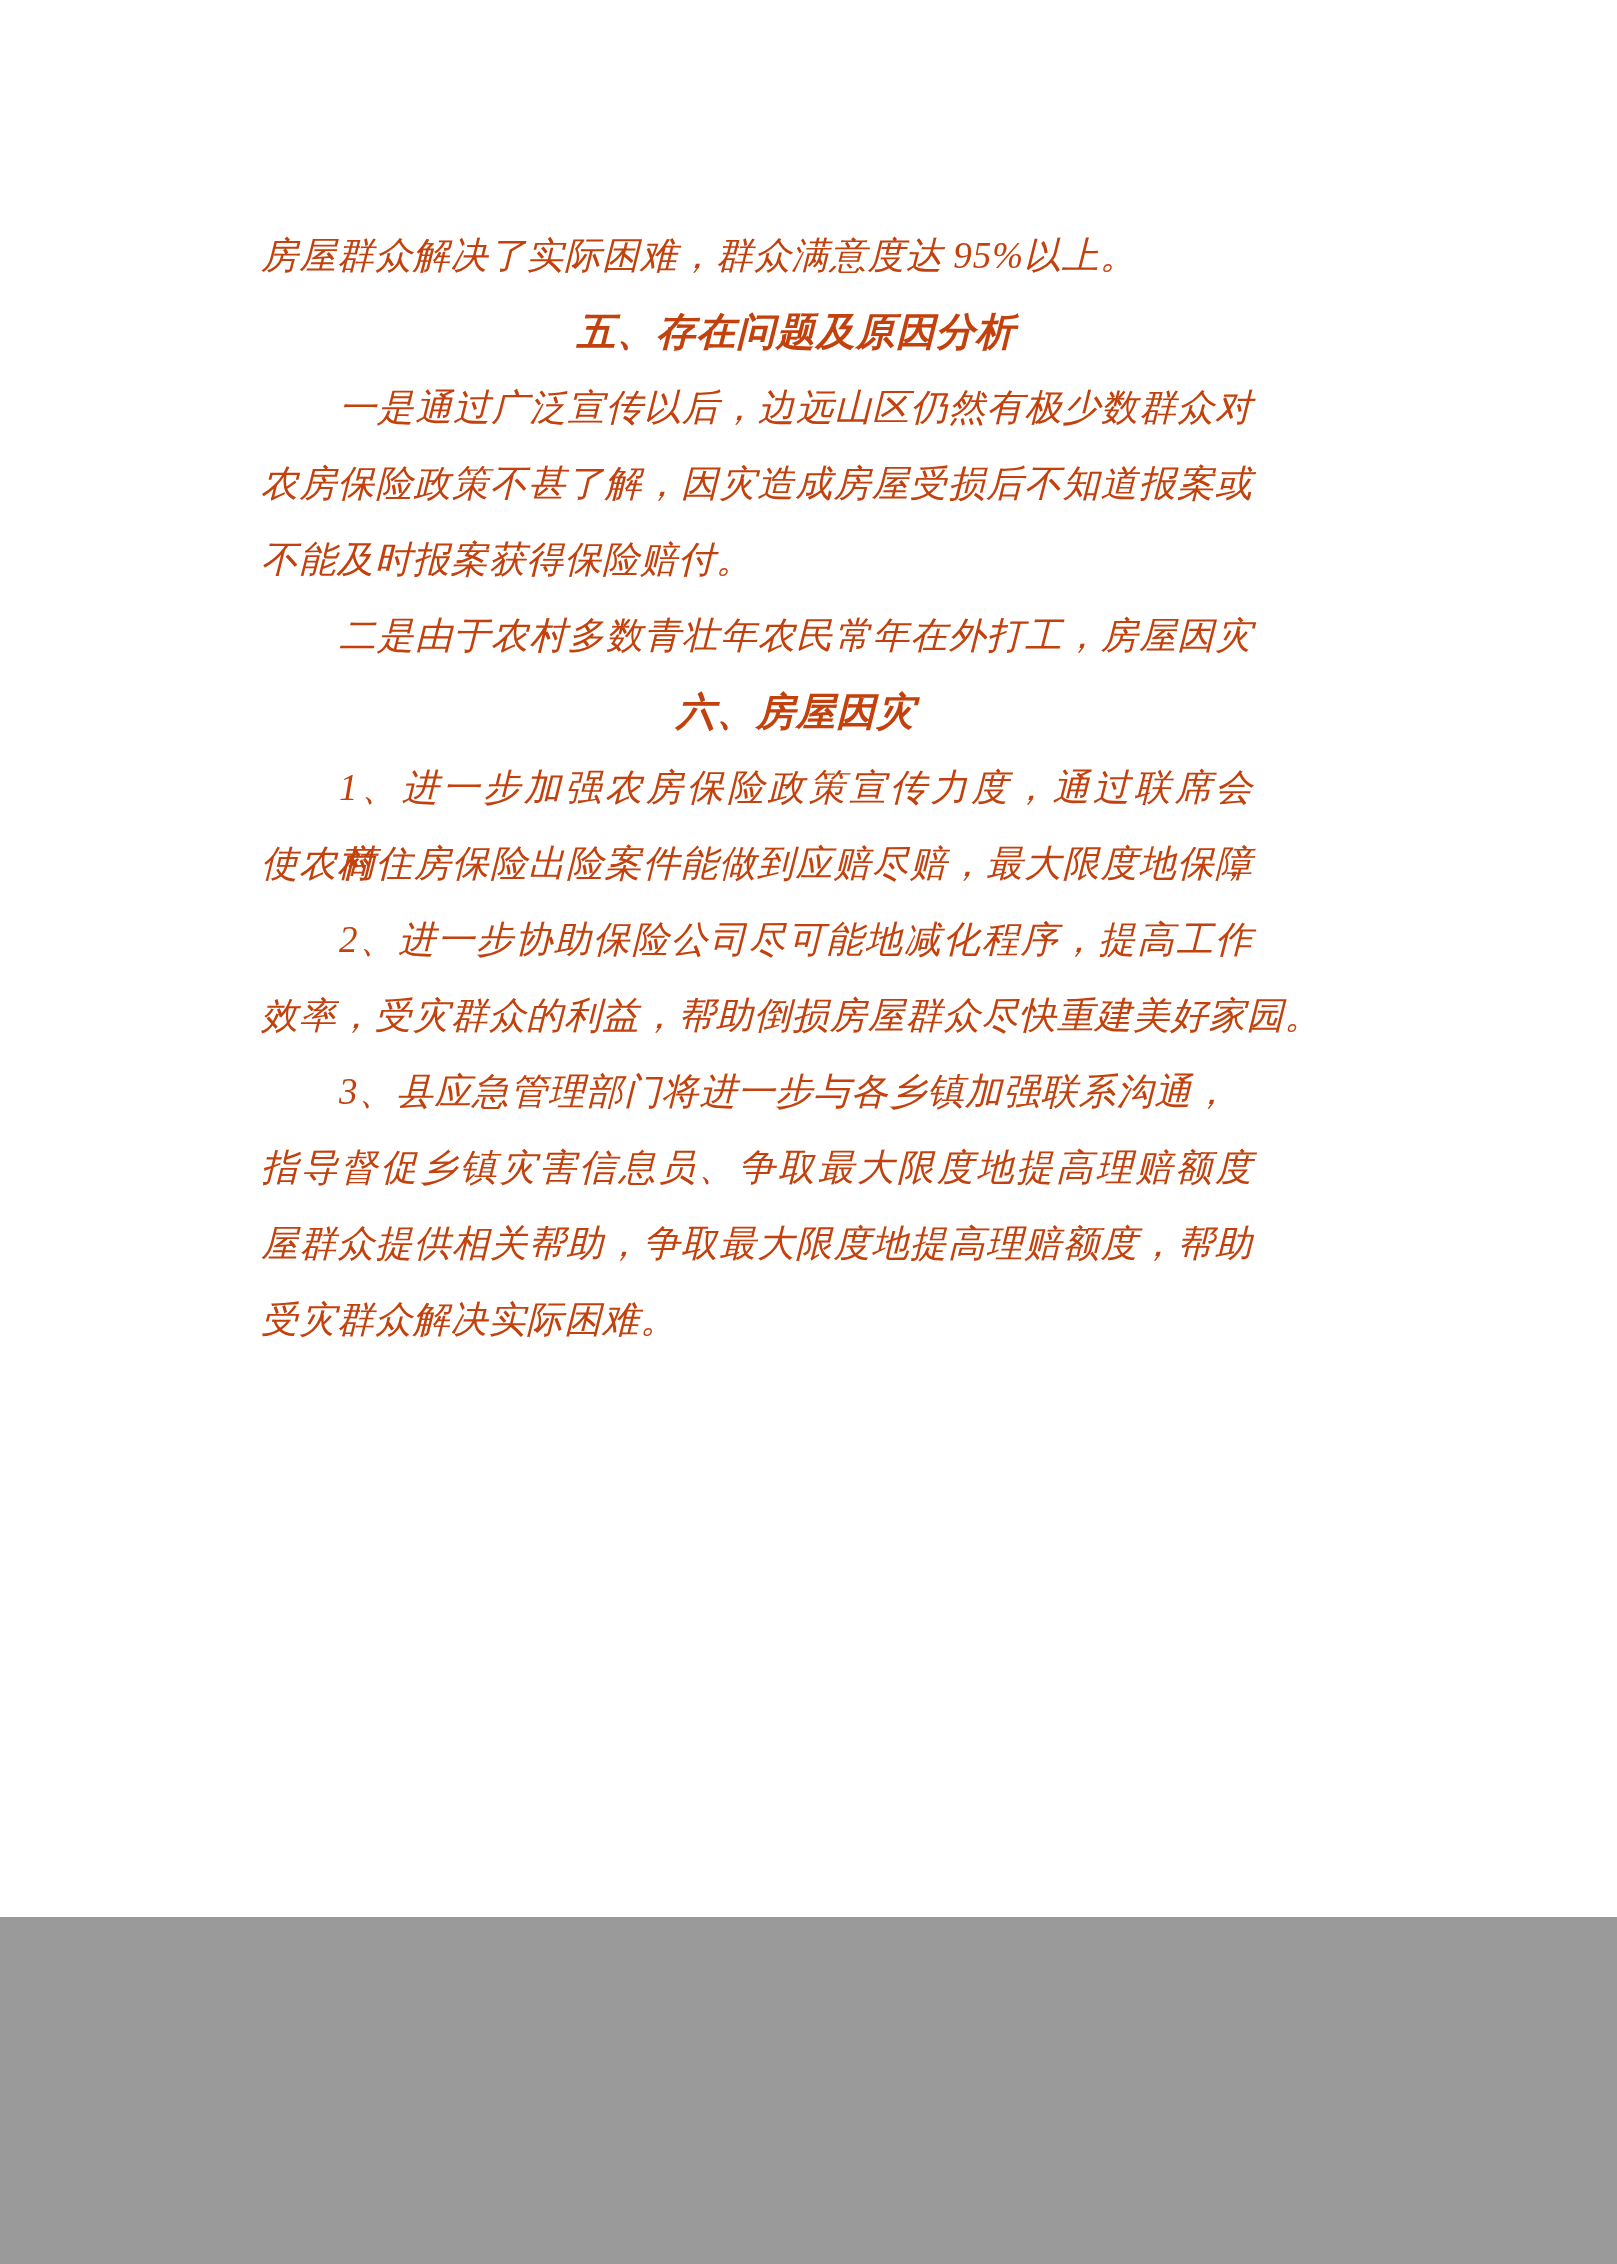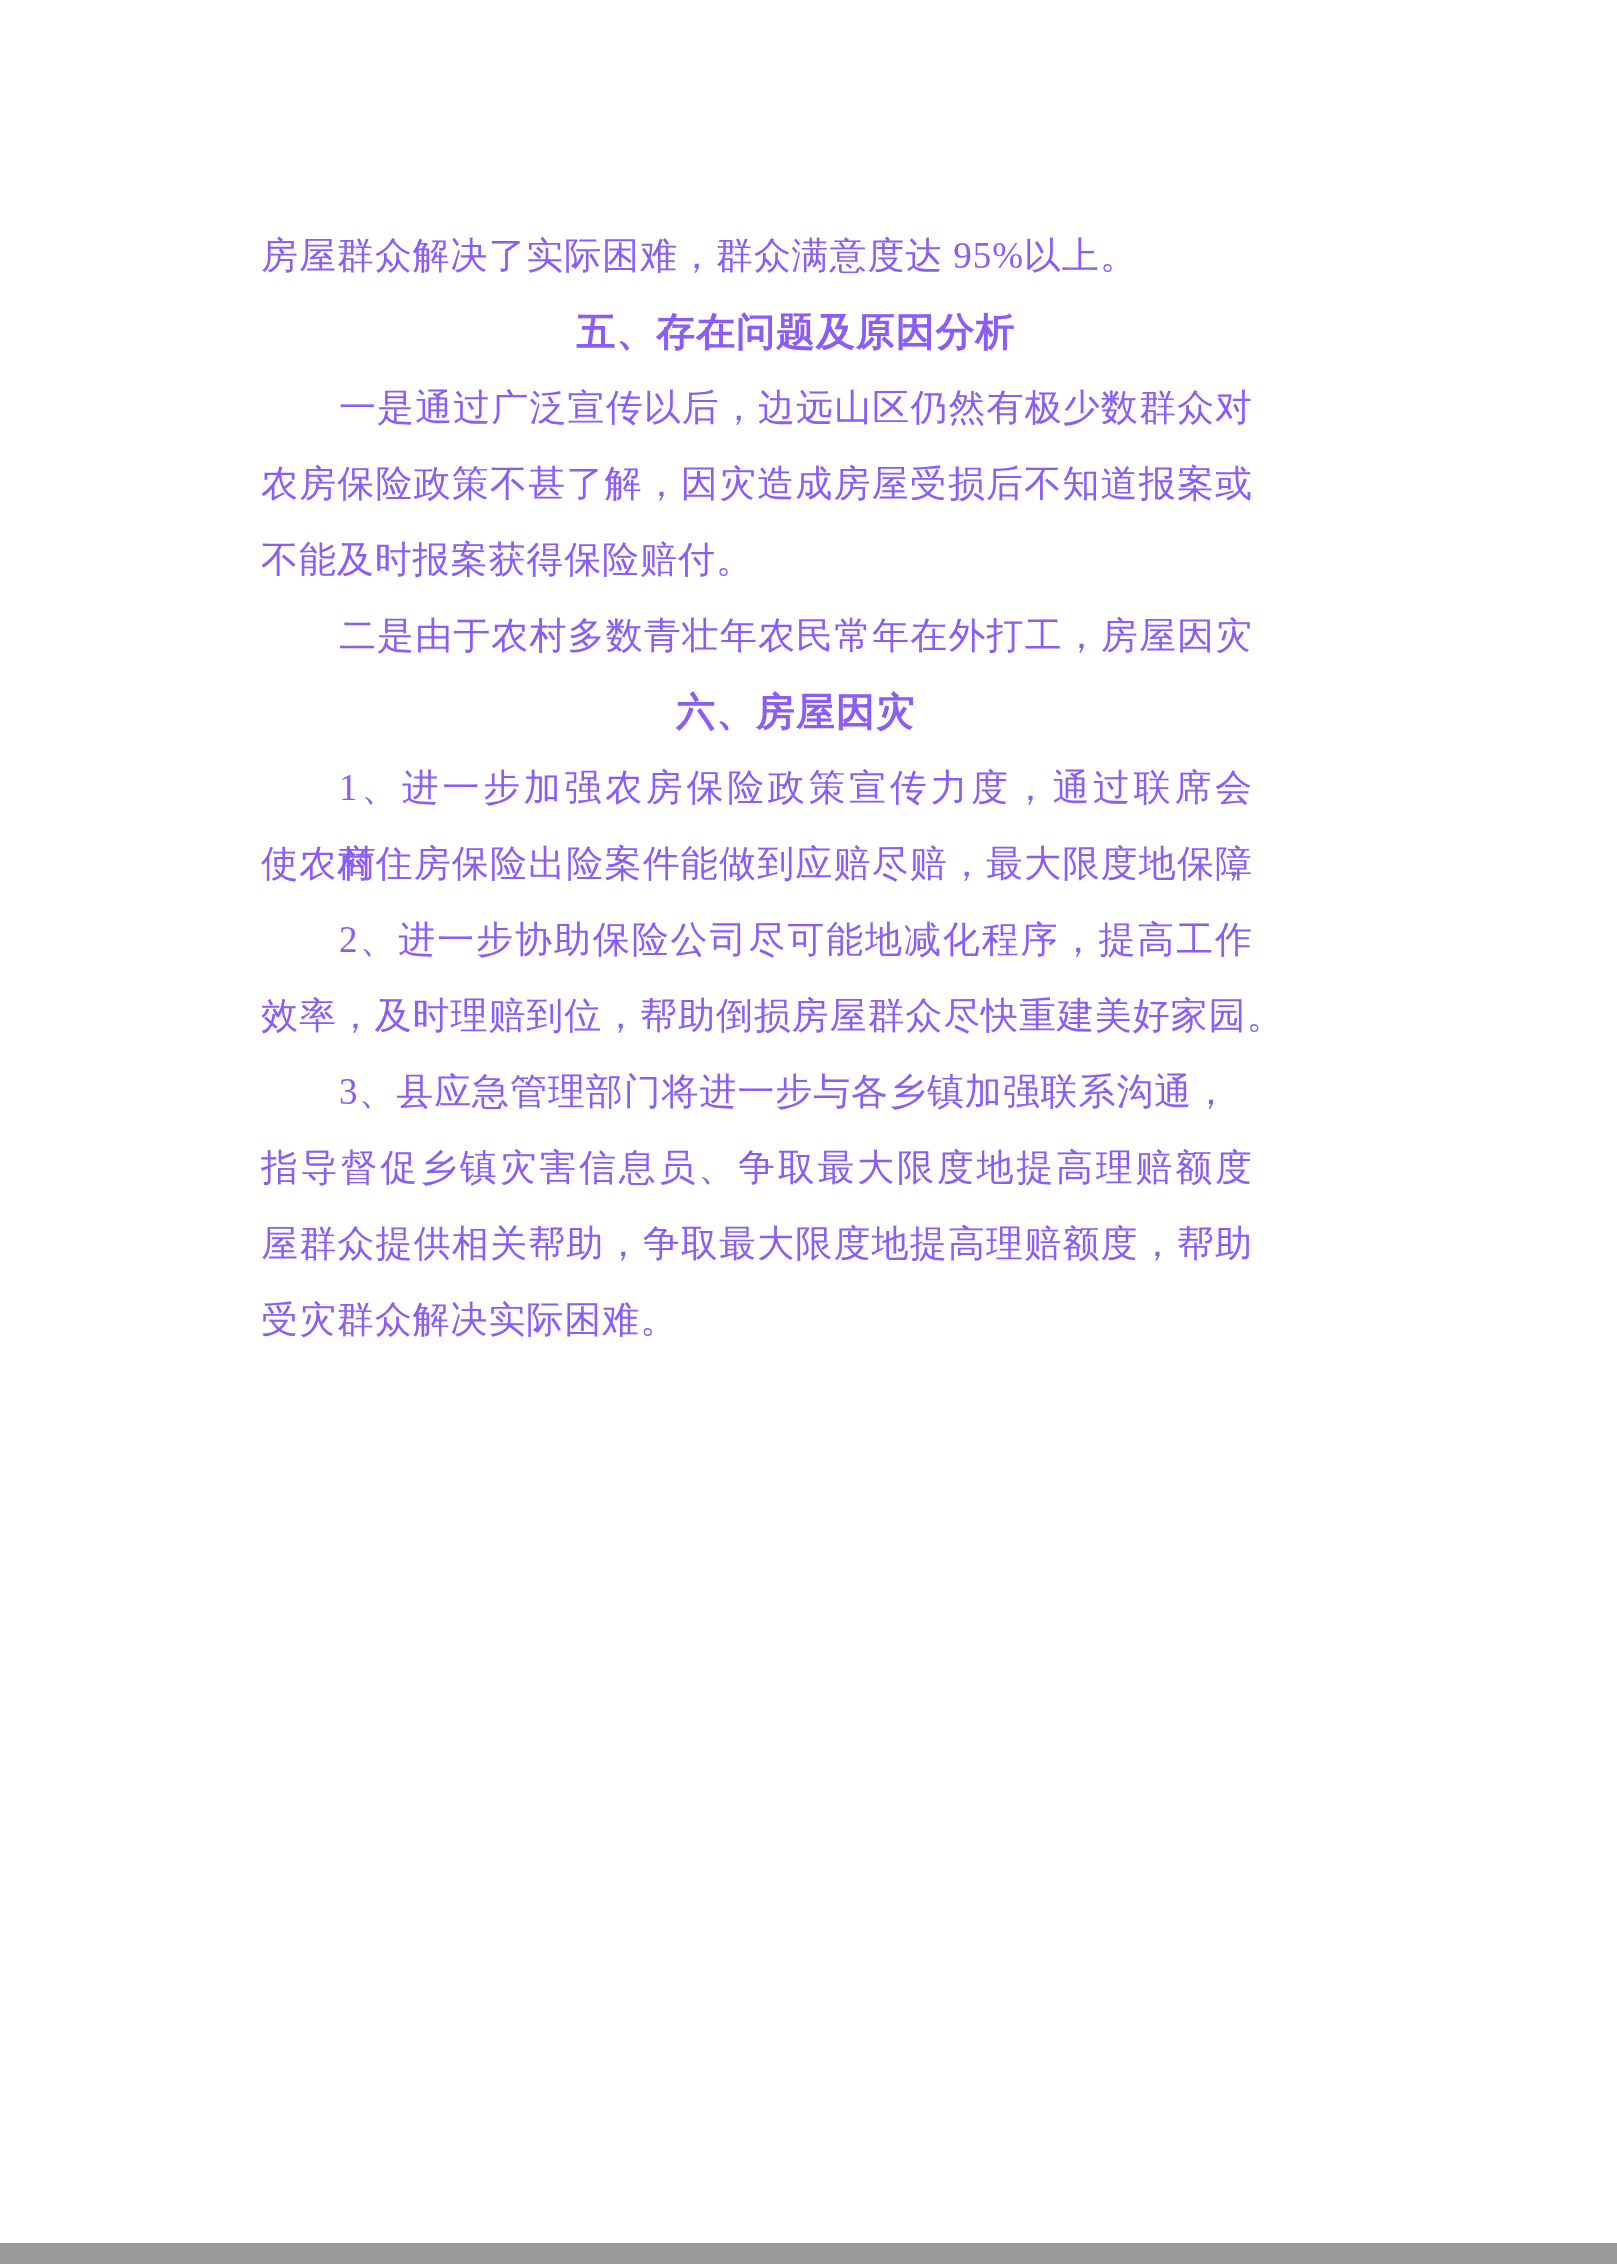--- a/index.html
+++ b/index.html
@@ -1,22 +1,23 @@
 <!DOCTYPE html>
 <html style="font-size:15px"><head>
 <meta charset="utf-8">
 <style>
   html,body{margin:0;padding:0;background:#9a9a9a;}
   .page{
     position:relative;
     width:1617px;
-    height:2243px;
+    height:1917px;
     background:#ffffff;
-    color:#8b5cf6;
+    color:#c2410c;
     overflow:hidden;
+    font-style:italic;
   }
   .content{
     position:absolute;
     left:261px;
     top:218px;
     width:992px;
   }
   .line{
     height:76px;
     line-height:76px;
@@ -52,20 +53,20 @@
       <div class="line body">房屋群众解决了实际困难，群众满意度达 95%以上。</div>
       <div class="line heading indent">五、存在问题及原因分析</div>
       <div class="line body indent justify">一是通过广泛宣传以后，边远山区仍然有极少数群众对</div>
       <div class="line body justify">农房保险政策不甚了解，因灾造成房屋受损后不知道报案或</div>
       <div class="line body">不能及时报案获得保险赔付。</div>
       <div class="line body indent justify">二是由于农村多数青壮年农民常年在外打工，房屋因灾</div>
       <div class="line heading indent">六、房屋因灾</div>
       <div class="line body indent justify">1、进一步加强农房保险政策宣传力度，通过联席会商，</div>
       <div class="line body justify">使农村住房保险出险案件能做到应赔尽赔，最大限度地保障</div>
       <div class="line body indent justify">2、进一步协助保险公司尽可能地减化程序，提高工作</div>
-      <div class="line body">效率，及时理赔到位，帮助倒损房屋群众尽快重建美好家园。</div>
+      <div class="line body">效率，受灾群众的利益，帮助倒损房屋群众尽快重建美好家园。</div>
       <div class="line body indent">3、县应急管理部门将进一步与各乡镇加强联系沟通，</div>
       <div class="line body justify">指导督促乡镇灾害信息员、争取最大限度地提高理赔额度</div>
       <div class="line body justify">屋群众提供相关帮助，争取最大限度地提高理赔额度，帮助</div>
       <div class="line body">受灾群众解决实际困难。</div>
     </div>
 </div>
 
 
 </body></html>

